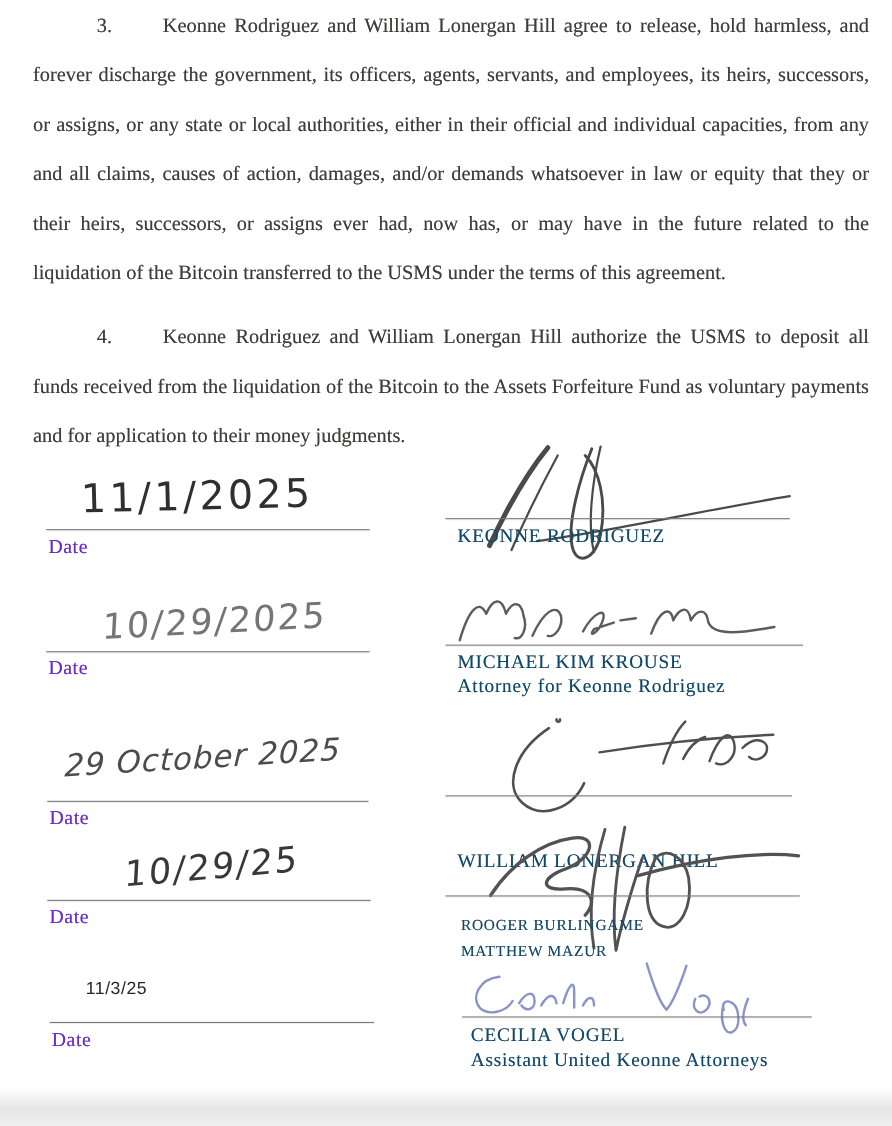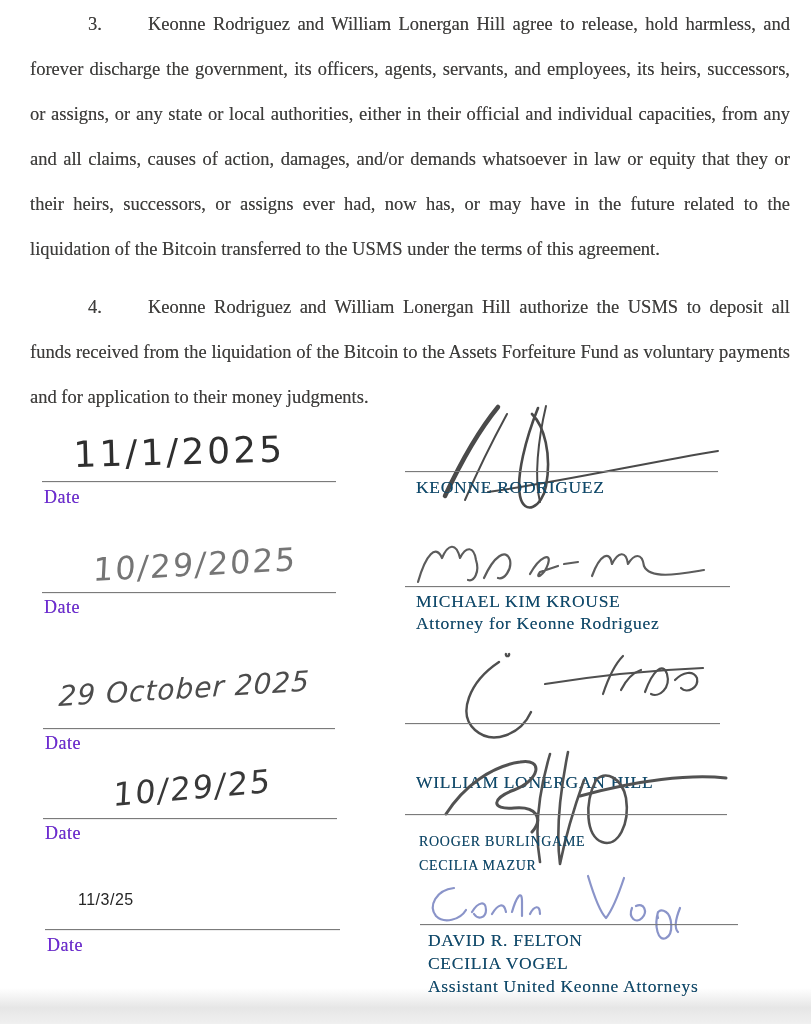--- a/index.html
+++ b/index.html
@@ -142,38 +142,37 @@
         <path d="M18,62 C36,34 64,14 92,10 C116,6 112,28 86,38 C64,46 62,58 86,56 C108,54 116,66 104,80" stroke="#525252" stroke-width="3"></path>
         <path d="M122,2 C112,36 106,76 112,110" stroke="#525252" stroke-width="2.6"></path>
         <path d="M140,0 C132,40 128,82 132,112 C136,92 146,56 156,28" stroke="#525252" stroke-width="2.6"></path>
         <path d="M168,28 C156,52 158,84 174,90 C190,96 202,72 198,46 C194,26 178,18 168,28" stroke="#525252" stroke-width="2.6"></path>
         <path d="M152,44 C210,28 262,22 298,26" stroke="#525252" stroke-width="3"></path>
       </svg>
     </div>
     <div class="sline" style="left:405px;top:814px;width:322px;"></div>
     <div class="names names-4">
       <span>ROOGER BURLINGAME</span>
-      <span>CECILIA MAZUR</span>
+      <span>MATTHEW MAZUR</span>
     </div>
 
     <div class="typed-date">11/3/25</div>
     <div class="sline" style="left:45px;top:929px;width:295px;"></div>
     <div class="dlabel" style="left:47px;top:935px;">Date</div>
 
     <div class="sig" style="left:420px;top:870px;">
       <svg width="312" height="76" viewBox="0 0 312 76">
         <path d="M34,18 C16,20 8,36 16,46 C24,54 40,50 46,40" stroke="#8a94c9" stroke-width="2.2"></path>
         <path d="M52,42 C58,32 66,30 66,40 C66,48 58,50 54,44 M72,44 C78,34 84,32 86,42 M92,42 C96,28 102,18 102,32 L102,46 M110,44 C114,36 120,34 120,44" stroke="#8a94c9" stroke-width="2.2"></path>
         <path d="M168,6 C174,26 180,42 186,48 C194,38 200,20 204,8" stroke="#8a94c9" stroke-width="2.2"></path>
         <path d="M212,38 C208,48 216,54 222,48 C228,42 224,32 216,36" stroke="#8a94c9" stroke-width="2.2"></path>
         <path d="M238,42 C234,56 238,72 246,68 C254,64 252,46 246,42 C240,38 236,42 238,48" stroke="#8a94c9" stroke-width="2.2"></path>
         <path d="M260,38 C256,48 254,58 258,62" stroke="#8a94c9" stroke-width="2.2"></path>
       </svg>
     </div>
     <div class="sline" style="left:420px;top:924px;width:318px;"></div>
     <div class="names names-5">
-      <span>DAVID R. FELTON</span>
       <span>CECILIA VOGEL</span>
       <span>Assistant United Keonne Attorneys</span>
     </div>
 
   </div>
 </div>
 
 </body></html>

